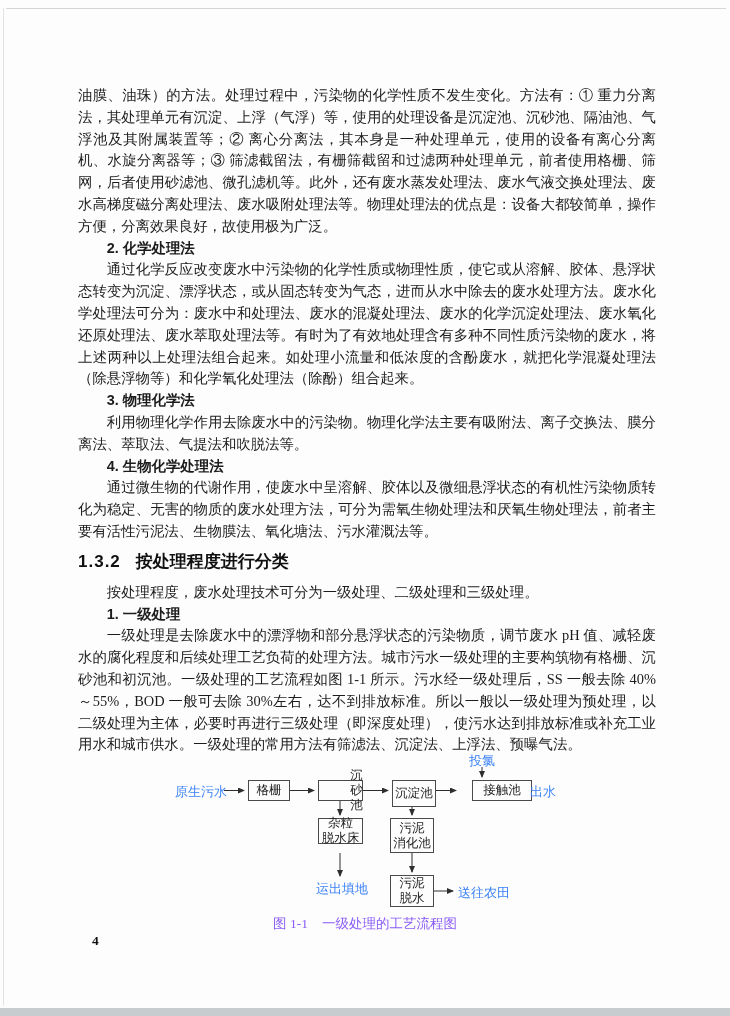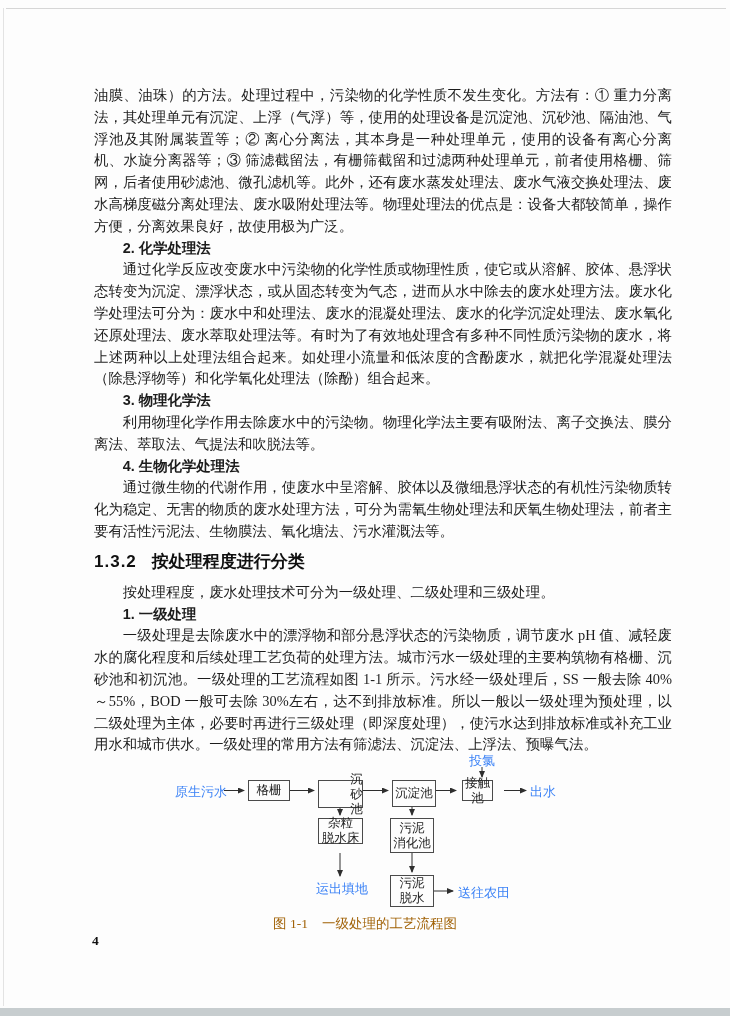--- a/index.html
+++ b/index.html
@@ -22,21 +22,21 @@
   .hdr-bar { position:absolute; left:-1px; top:1px; width:4px; height:18px; background:#141414; }
   .hdr-title {
     position:absolute; left:16px; top:0; line-height:19px;
     font-family:"Liberation Sans","DejaVu Sans",sans-serif;
     font-weight:700; font-size:13px; letter-spacing:1px; color:#111;
   }
 
   
   .content {
     position:absolute; left:78px; top:85px; width:578px;
-    font-size:14.4px; line-height:21.8px; text-align:justify;margin-left:16px;
+    font-size:14.4px; line-height:21.8px; text-align:justify;
   }
   .content p { margin:0; }
   .p-ind { text-indent:2em; }
   .h-sub {
     font-family:"Liberation Sans","DejaVu Sans",sans-serif;
     font-weight:700; font-size:14.4px; line-height:21.8px;
     padding-left:2em; text-align:left;
   }
   .h-section {
     font-family:"Liberation Sans","DejaVu Sans",sans-serif;
@@ -49,36 +49,36 @@
   .diagram { position:absolute; left:0; top:748px; width:730px; height:170px; font-size:13px; }
   .diagram svg { position:absolute; left:0; top:0; }
   .node {
     position:absolute; box-sizing:border-box; border:1px solid #4a4a4a; background:#fdfdfd;
     display:flex; align-items:center; justify-content:center; text-align:center;
     font-size:12.5px; line-height:15px; white-space:pre-line; color:#222;
   }
   .dlabel { position:absolute; color:#3b82f6; white-space:nowrap; }
 
   .n-screen   { left:248px; top:32px;  width:42px; height:21px; }
-  .n-grit     { left:318px; top:32px;  width:45px; height:28px;padding-left:32px; }
+  .n-grit     { left:318px; top:32px;  width:45px; height:21px;padding-left:32px; }
   .n-sed      { left:392px; top:32px;  width:44px; height:27px; }
-  .n-contact  { left:462px; top:32px;  width:31px; height:21px; }
+  .n-contact  { left:472px; top:32px;  width:60px; height:21px; }
   .n-gritdew  { left:318px; top:70px;  width:45px; height:26px; }
   .n-digest   { left:390px; top:70px;  width:44px; height:35px; }
   .n-sludge   { left:390px; top:127px; width:44px; height:32px; }
 
   .l-influent { left:175px; top:35px; }
   .l-effluent { left:530px; top:35px; }
   .l-chlorine { left:469px; top:4px;  }
   .l-landfill { left:316px; top:132px; }
   .l-farmland { left:458px; top:136px; }
 
   .caption {
     position:absolute; left:0; top:915px; width:730px; text-align:center;
-    font-size:13.5px; color:#a16207;
+    font-size:13.5px; color:#8b5cf6;
   }
   .caption .fig-no { margin-right:14px; }
 
   .page-no {
     position:absolute; left:92px; top:933px;
     font-size:13.5px; font-weight:700; color:#111;
     font-family:"Liberation Serif","DejaVu Serif",serif;
   }
 </style>
 </head>

